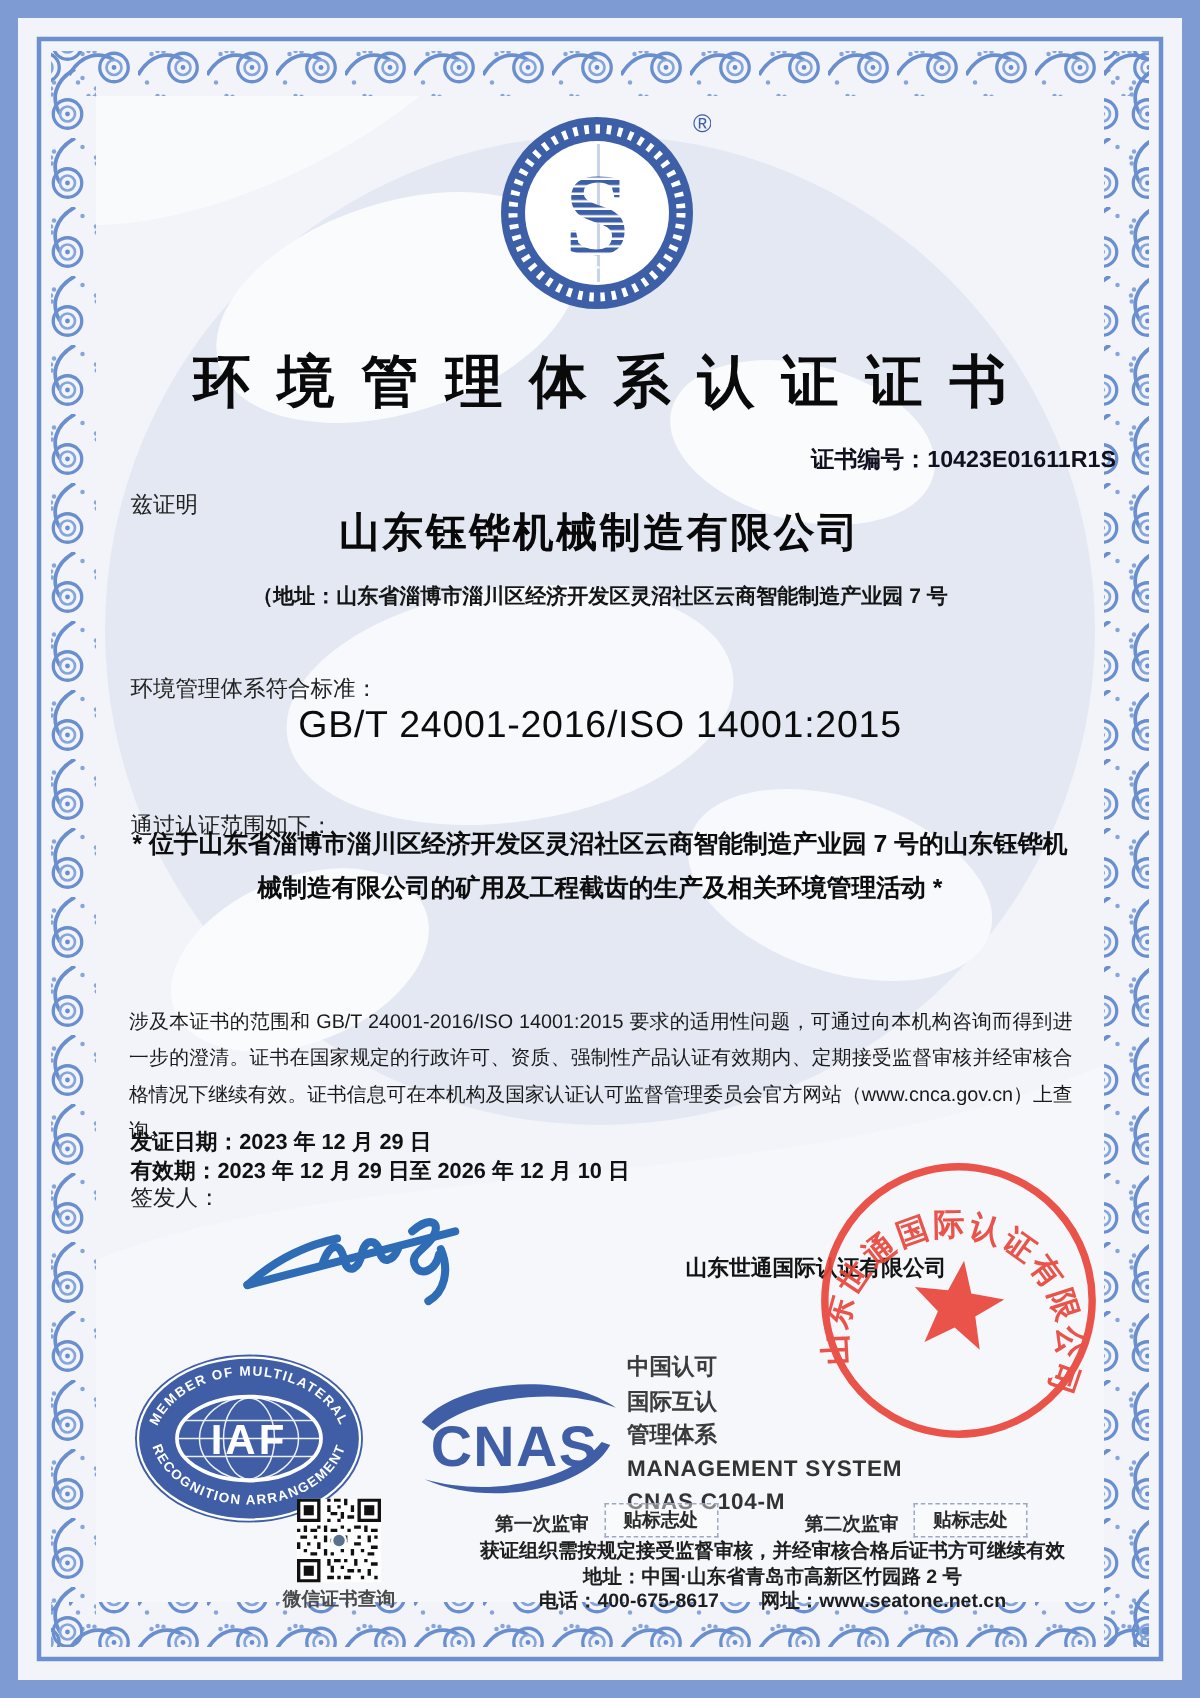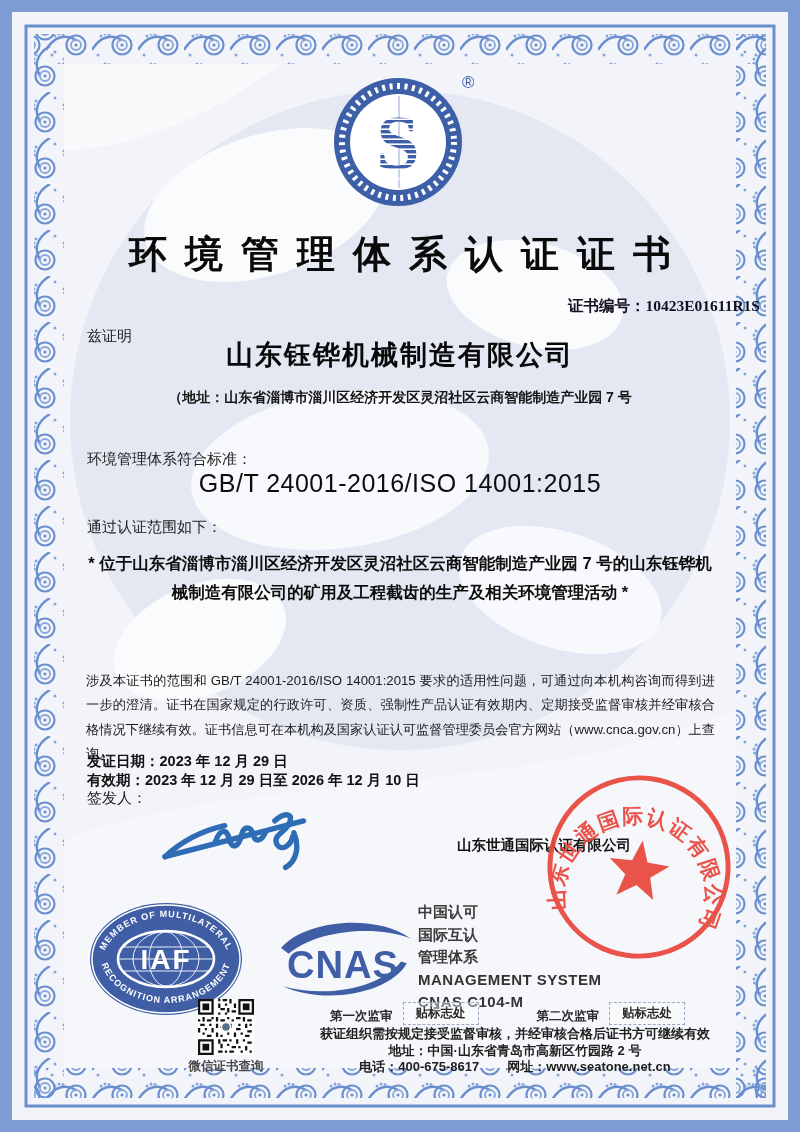--- a/index.html
+++ b/index.html
@@ -9,30 +9,30 @@
   .bg-svg { position:absolute; inset:0; z-index:0; }
   .content { position:absolute; inset:0; z-index:1; color:#1c1c1c; }
 
   .abs { position:absolute; }
   .center { width:100%; text-align:center; }
 
   .logo-wrap { left:328px; top:70px; width:146px; height:142px; }
 
   .title { top:229px; font-size:38px; font-weight:bold; letter-spacing:18px; text-indent:18px; color:#0a0a0a; font-family:"Liberation Serif", serif; }
 
-  .cert-line { top:296px; width:100%; text-align:right; padding-right:40px; font-size:15.5px; font-weight:bold; font-family:Liberation Serif, serif; color:#101020; }
+  .cert-line { top:296px; width:100%; text-align:right; padding-right:56px; font-size:15.5px; font-weight:bold; font-family:Liberation Sans, sans-serif; color:#101020; }
 
   .hereby { left:87px; top:327px; font-size:15px; color:#222; }
   .company { top:337px; font-size:27px; font-weight:bold; letter-spacing:2px; color:#090909; }
   .addr1 { top:389px; font-size:14px; font-weight:bold; color:#151515; }
   .addr2 { top:413px; font-size:14px; font-weight:bold; color:#151515; }
 
   .std-label { left:87px; top:450px; font-size:15px; color:#222; }
   .standard { top:469px; font-size:25px; color:#0c0c0c; letter-spacing:0.5px; }
-  .scope-label { left:87px; top:518px; font-size:15px; color:#222; }
+  .scope-label { left:87px; top:541px; font-size:15px; color:#222; }
   .scope { left:88px; top:549px; width:624px; font-size:16.5px; font-weight:bold; line-height:1.75; text-align:center; color:#0d0d0d; }
 
   .disclaimer { left:86px; top:669px; width:629px; font-size:13.2px; line-height:1.85; text-align:justify; color:#1a1a1a; }
 
   .date-row { left:87px; top:752px; right:64px; display:flex; justify-content:space-between; font-size:14.5px; font-weight:600; color:#111;flex-direction:column; }
 
   .signer { left:87px; top:789px; font-size:15px; color:#222; }
   .signature { left:153px; top:797px; width:172px; height:74px; }
   .certifier { left:457px; top:836px; font-size:14.5px; color:#141414; font-weight:600; }
 

